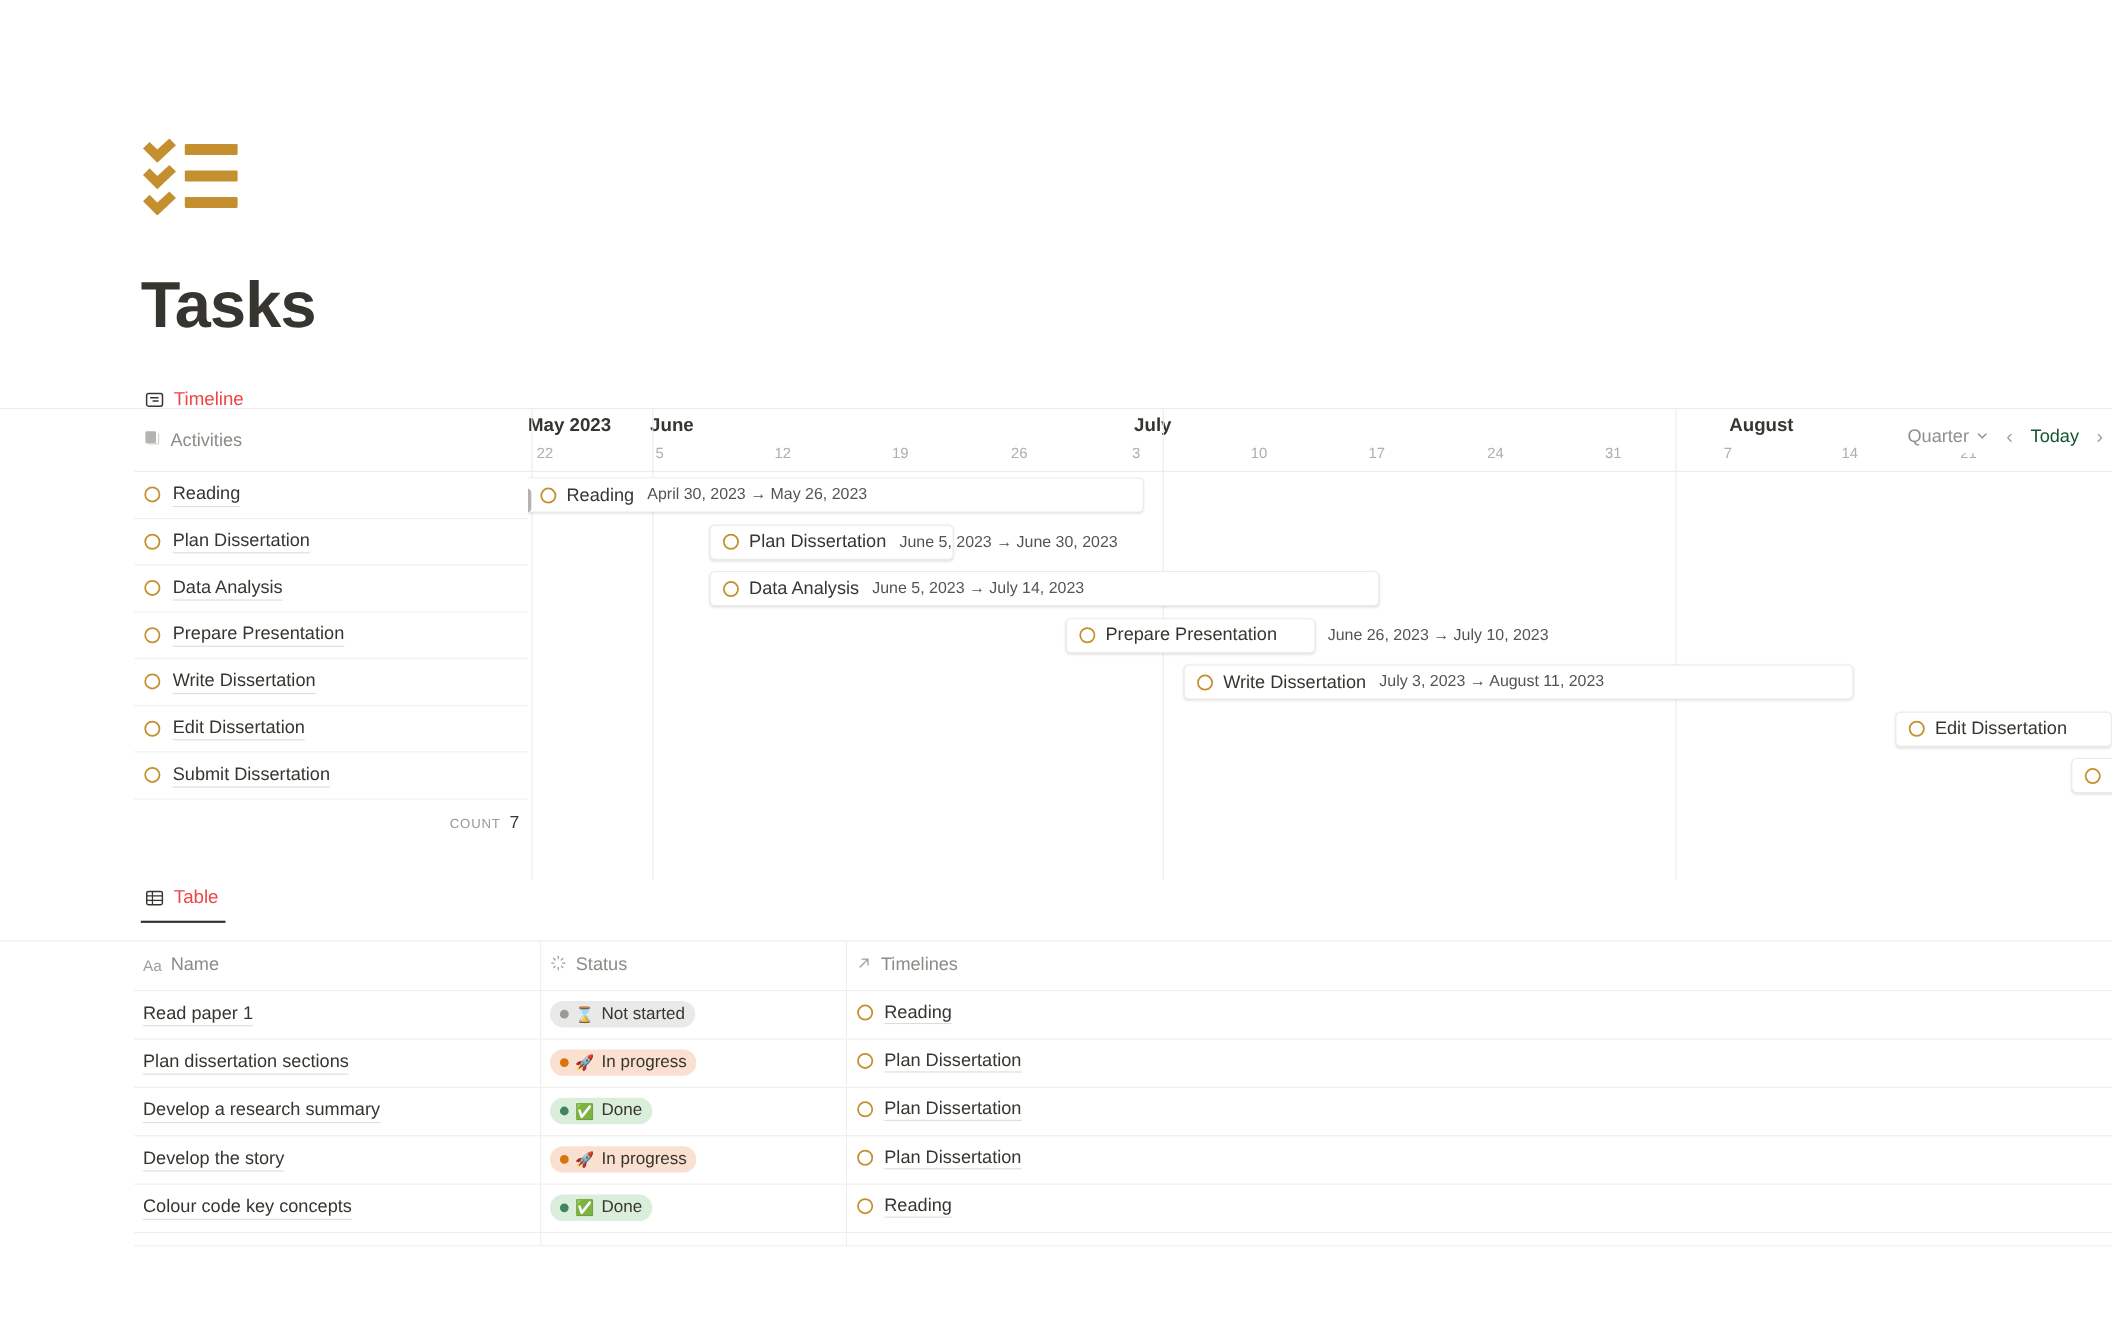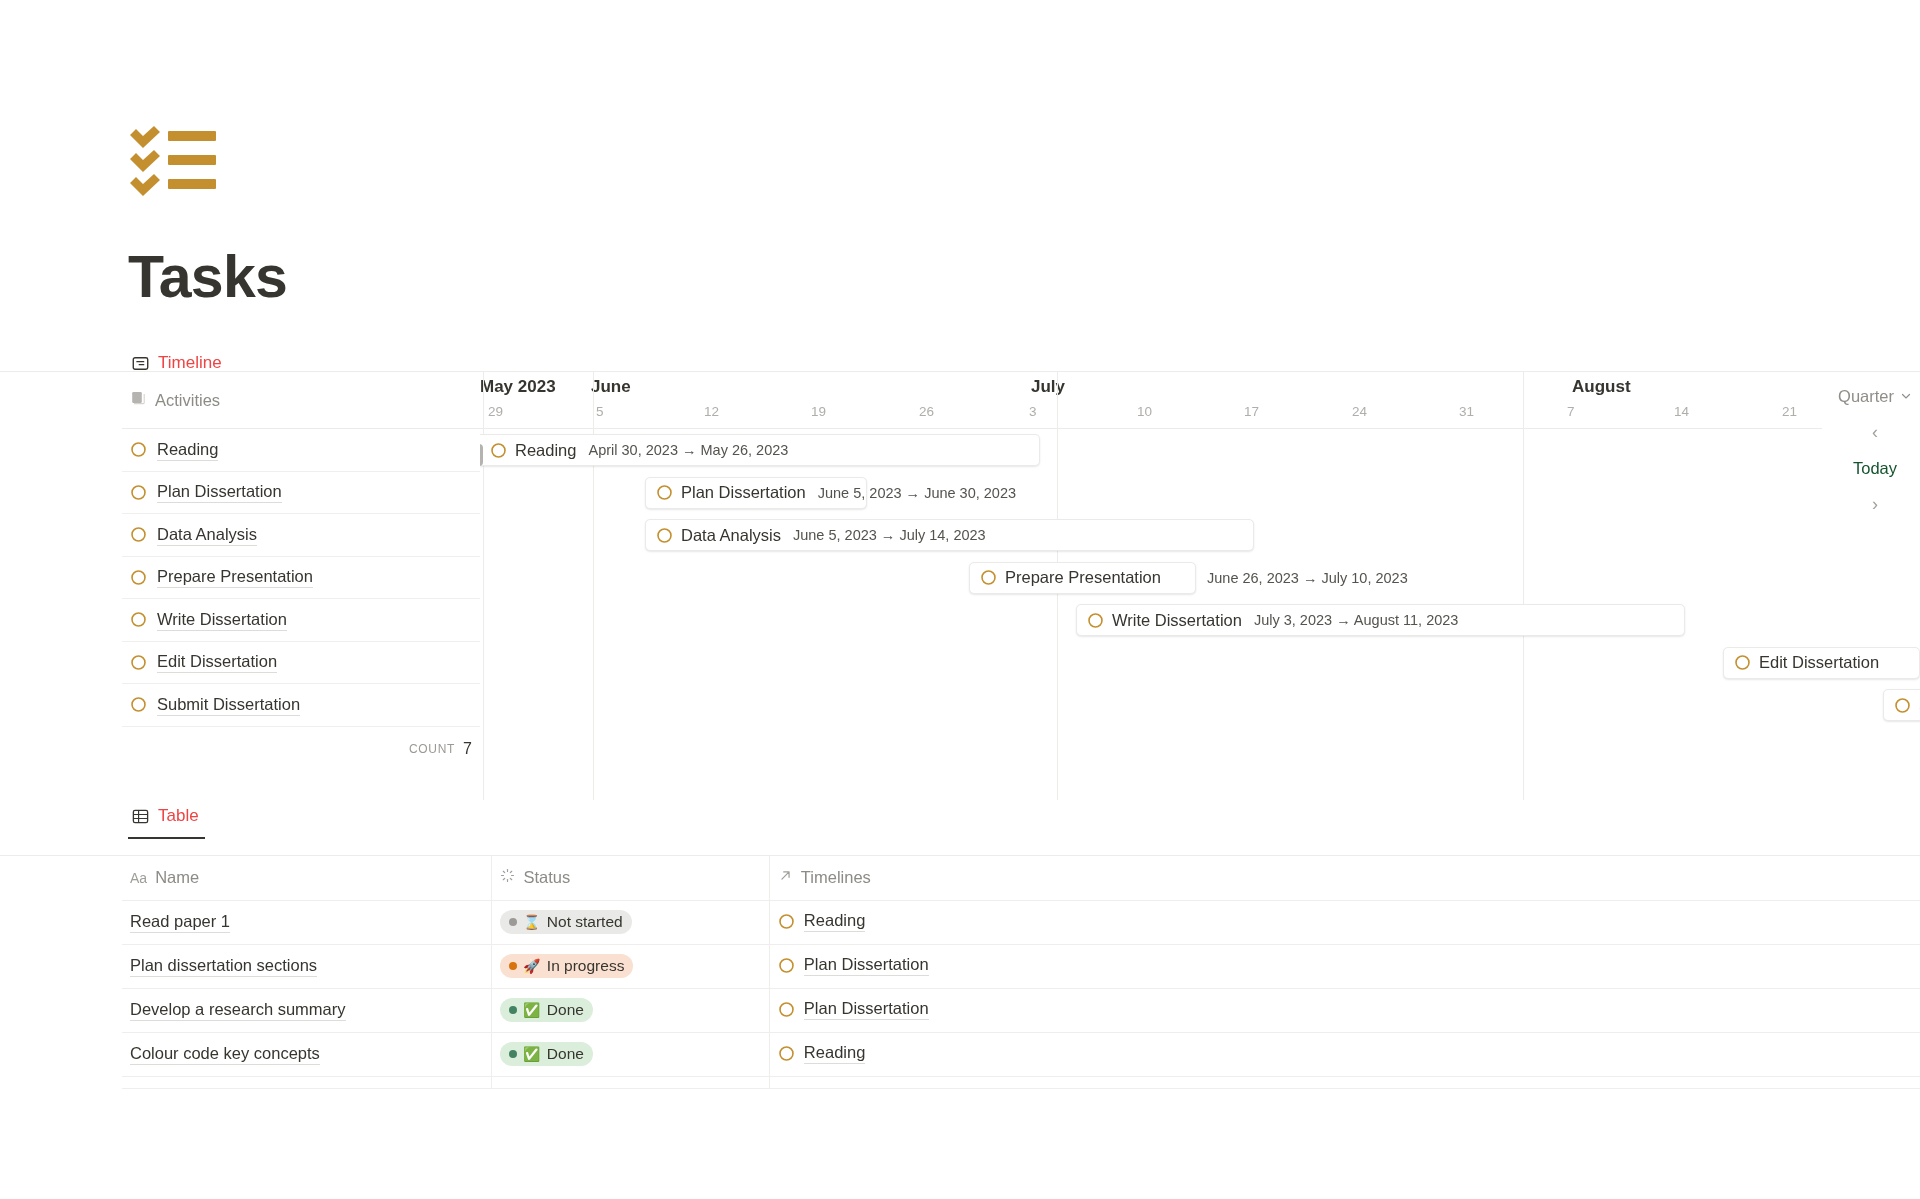--- a/index.html
+++ b/index.html
@@ -184,21 +184,21 @@
   <div class="rule top-rule"></div>
 
   <div class="timeline-wrap">
 
     <div class="tl-grid">
       <div class="tl-head" id="axis-head">
           <div class="tl-month" style="left: 0px;">May 2023</div>
           <div class="tl-month" style="left: 111px;">June</div>
           <div class="tl-month" style="left: 551px;">July</div>
           <div class="tl-month" style="left: 1092px;">August</div>
-          <div class="tl-tick" style="left: 8px;">29</div>
+          <div class="tl-tick" style="left: 8px;">22</div>
           <div class="tl-tick" style="left: 116px;">5</div>
           <div class="tl-tick" style="left: 224px;">12</div>
           <div class="tl-tick" style="left: 331px; text-align: right;">19</div>
           <div class="tl-tick" style="left: 439px;">26</div>
           <div class="tl-tick" style="left: 549px;">3</div>
           <div class="tl-tick" style="left: 657px;">10</div>
           <div class="tl-tick" style="left: 764px;">17</div>
           <div class="tl-tick" style="left: 872px;">24</div>
           <div class="tl-tick" style="left: 979px;">31</div>
           <div class="tl-tick" style="left: 1087px;">7</div>
@@ -363,21 +363,21 @@
             <span class="name">Submit Dissertation</span>
           </div>
         </div>
       <div class="tl-count">
         <span class="k">COUNT</span>
         <span class="v">7</span>
       </div>
     </div>
   </div>
 
-  <div style="position:absolute; right:0; top:383px; display:flex; align-items:center; gap:16px; background:#fff; padding:4px 8px 4px 16px;flex-direction:column;">
+  <div style="position:absolute; right:0; top:383px; display:flex; align-items:center; gap:16px; background:#fff; padding:4px 8px 4px 16px;">
     <div style="display:flex; align-items:center; gap:6px; cursor:pointer;">
       <span style="font-size:16.5px; color:#908e89;">Quarter</span>
       <span>
         <svg width="12" height="12" viewBox="0 0 12 12">
             <path d="M2.5 4.5 L6 8 L9.5 4.5" stroke="#908e89" stroke-width="1.2" fill="none" stroke-linecap="round"></path>
           </svg>
       </span>
     </div>
     <span style="font-size:18px; color:#a3a19c; cursor:pointer;">‹</span>
     <span style="font-size:16.5px; color:#14532d; cursor:pointer;">Today</span>
@@ -486,20 +486,36 @@
             <td class="cl"><span class="rel">
                 <span>
                   <svg class="ring" width="17" height="17" viewBox="0 0 16 16">
                     <circle cx="8" cy="8" r="6.1" fill="none" stroke="#C4902F" stroke-width="1.5"></circle>
                   </svg>
                 </span>
                 <span class="rtxt">Plan Dissertation</span>
               </span></td>
           </tr>
           <tr>
+            <td><span class="cell-name">Develop the story</span></td>
+            <td class="cl"><span class="pill" style="background: rgb(250, 224, 208);">
+                <span class="dot" style="background:#D9730D"></span>
+                <span class="emo">🚀</span>
+                <span>In progress</span>
+              </span></td>
+            <td class="cl"><span class="rel">
+                <span>
+                  <svg class="ring" width="17" height="17" viewBox="0 0 16 16">
+                    <circle cx="8" cy="8" r="6.1" fill="none" stroke="#C4902F" stroke-width="1.5"></circle>
+                  </svg>
+                </span>
+                <span class="rtxt">Plan Dissertation</span>
+              </span></td>
+          </tr>
+          <tr>
             <td><span class="cell-name">Colour code key concepts</span></td>
             <td class="cl"><span class="pill" style="background: rgb(219, 237, 219);">
                 <span class="dot" style="background:#448361"></span>
                 <span class="emo">✅</span>
                 <span>Done</span>
               </span></td>
             <td class="cl"><span class="rel">
                 <span>
                   <svg class="ring" width="17" height="17" viewBox="0 0 16 16">
                     <circle cx="8" cy="8" r="6.1" fill="none" stroke="#C4902F" stroke-width="1.5"></circle>

